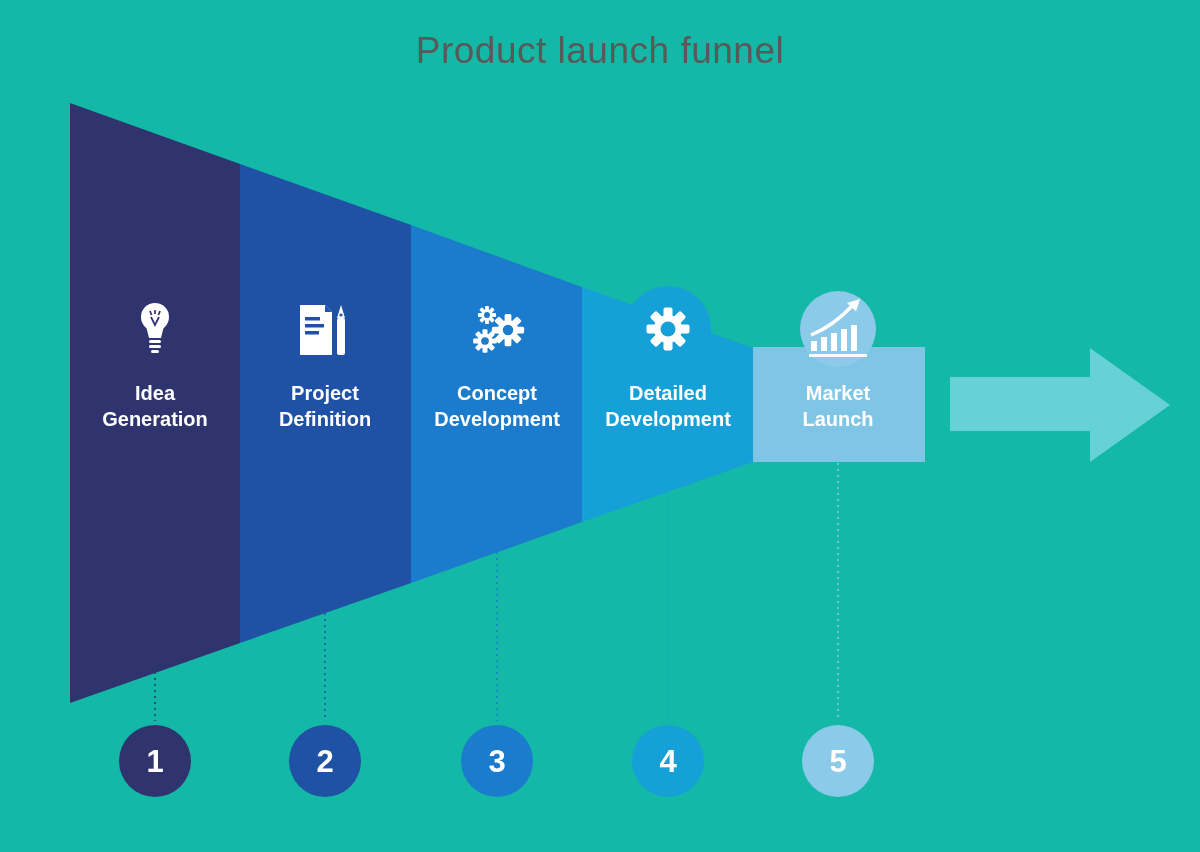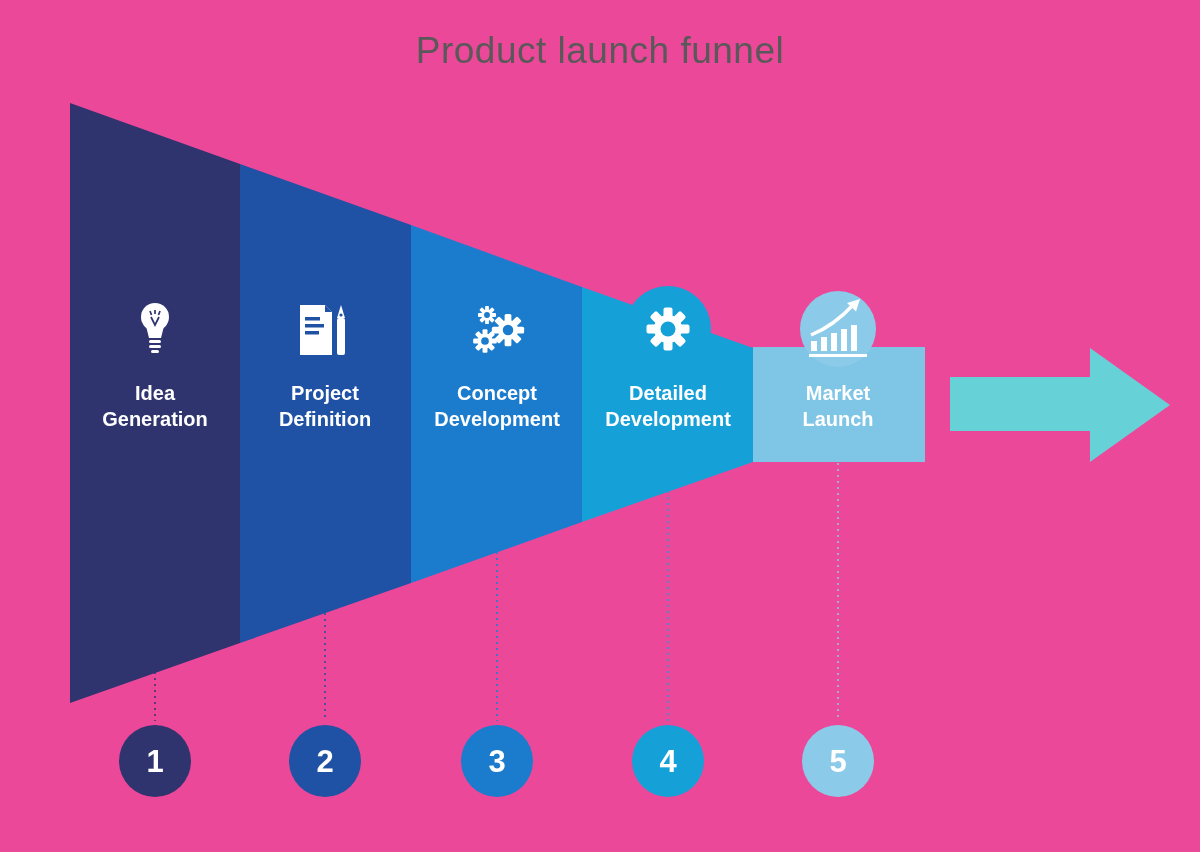--- a/index.html
+++ b/index.html
@@ -1,16 +1,16 @@
 <!DOCTYPE html>
 <html><head>
 <meta charset="utf-8">
 <style>
   html,body{margin:0;padding:0;background:#ffffff;}
-  .canvas{position:relative;width:1200px;height:852px;background:#ec4899;overflow:hidden;
+  .canvas{position:relative;width:1200px;height:852px;background:#14b8a6;overflow:hidden;
           font-family:"Liberation Sans", sans-serif;}
   svg{display:block;}
   text{font-family:"Liberation Sans", sans-serif;}
   .title-text{font-size:37px;letter-spacing:0.5px;}
   .stage-label{font-size:20px;font-weight:600;}
   .stage-number{font-size:31px;font-weight:700;}
 </style>
 </head>
 <body>
 

